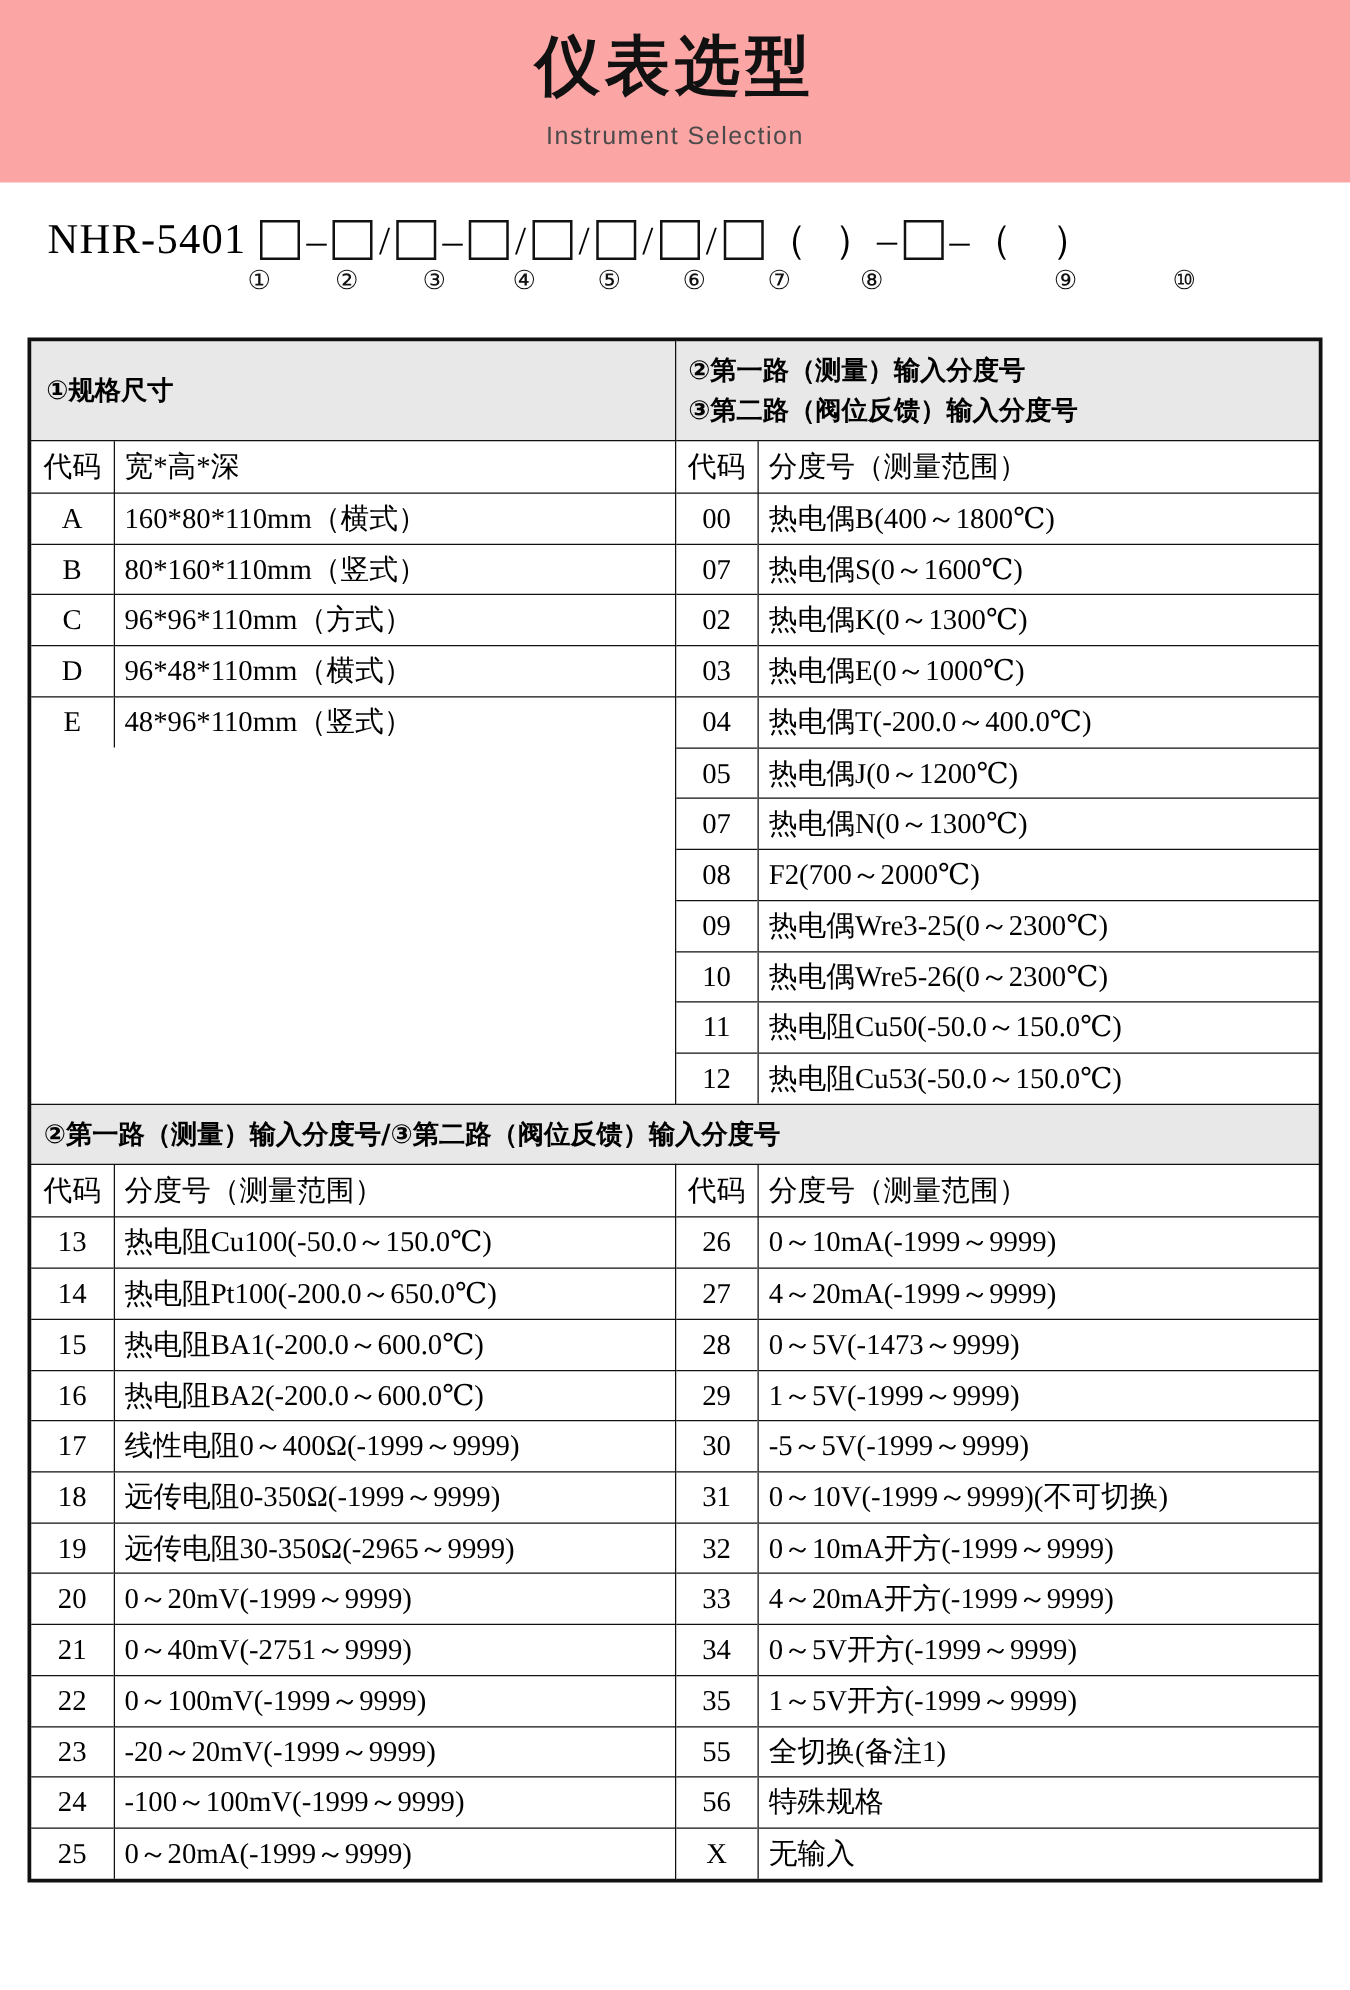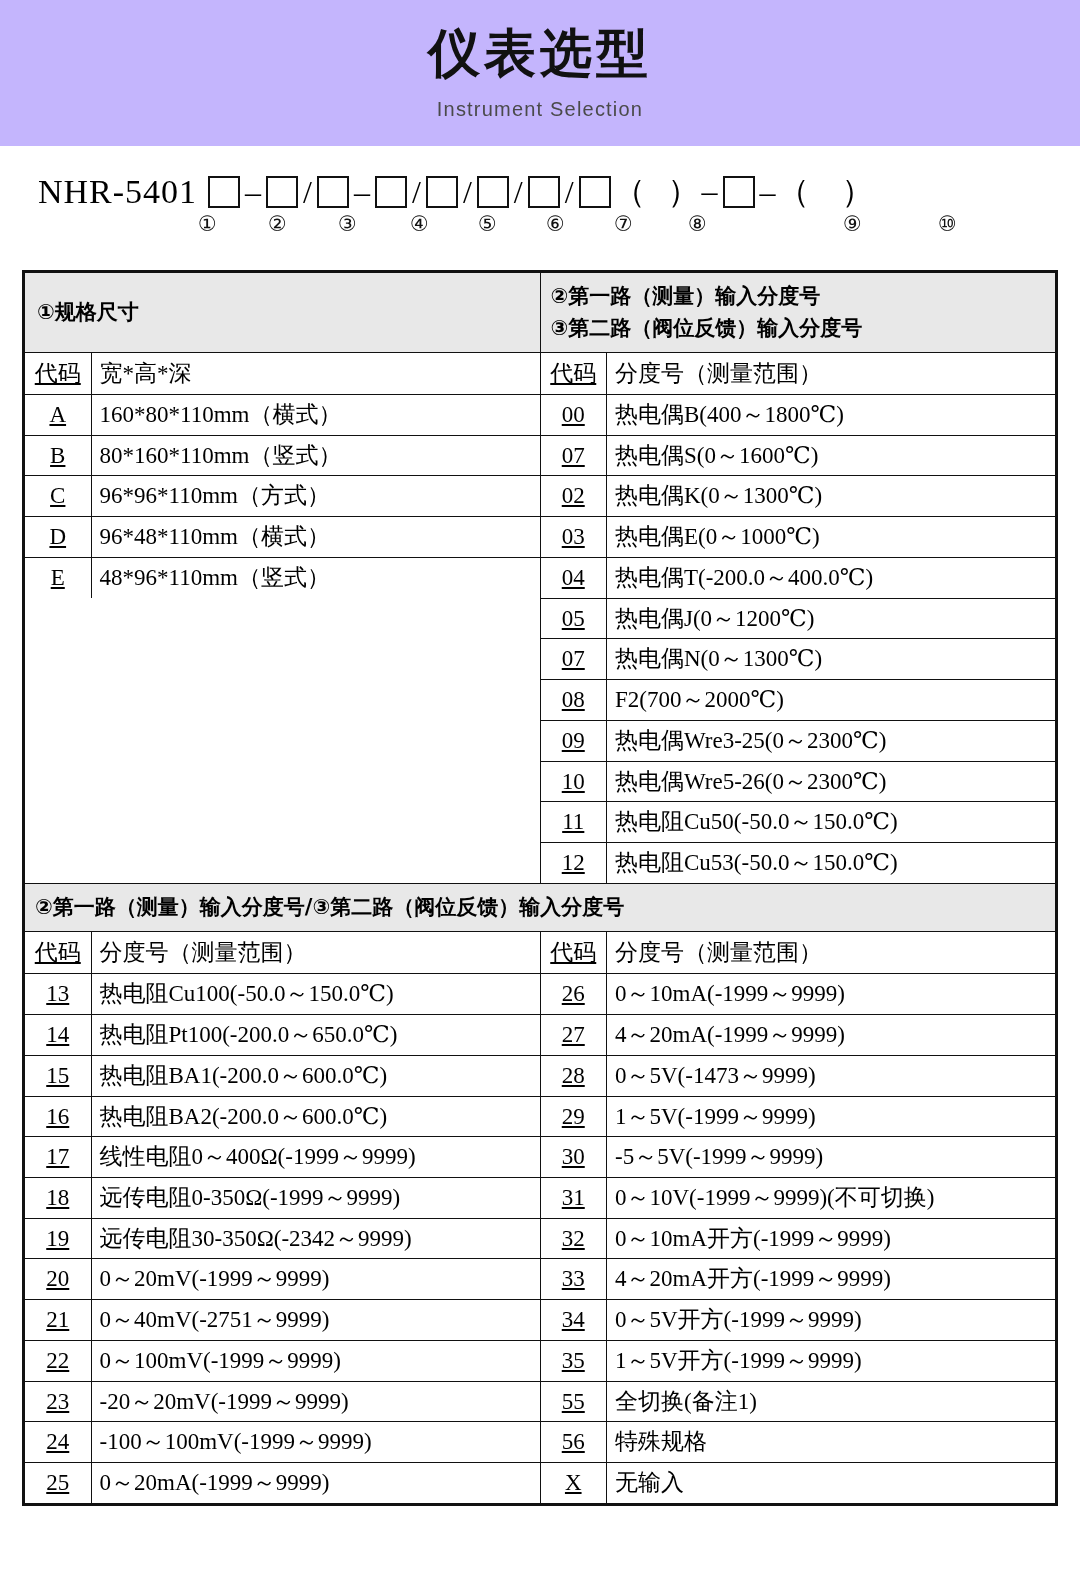--- a/index.html
+++ b/index.html
@@ -11,21 +11,21 @@
     height: 1592px;
     background: #ffffff;
     font-family: "Liberation Serif", "DejaVu Serif", serif;
     color: #000000;
     overflow: hidden;
   }
 
   
   .banner {
     height: 146px;
-    background: #c4b5fd;
+    background: #fca5a5;
     display: flex;
     flex-direction: column;
     align-items: center;
     justify-content: center;
   }
   .banner-title {
     font-family: "DejaVu Sans", "Liberation Sans", sans-serif;
     font-size: 52px;
     font-weight: bold;
     letter-spacing: 4px;
@@ -123,21 +123,20 @@
   .cell {
     font-family: "Liberation Serif", "DejaVu Serif", serif;
     font-size: 23px;
     padding: 4px 8px;
     line-height: 1.38;
     white-space: nowrap;
   }
   .code-cell {
     text-align: center;
     width: 66px;
-    text-decoration: underline;
   }
   .outer-td {
     border: 1px solid #111;
     vertical-align: top;
     padding: 0;
   }
   .inner-table td {
     border-left: none;
     border-right: none;
   }
@@ -347,21 +346,21 @@
           <tr class="nb-bottom">
                   <td class="cell code-cell">17</td>
                   <td class="cell">线性电阻0～400Ω(-1999～9999)</td>
                 </tr>
           <tr class="nb-bottom">
                   <td class="cell code-cell">18</td>
                   <td class="cell">远传电阻0-350Ω(-1999～9999)</td>
                 </tr>
           <tr class="nb-bottom">
                   <td class="cell code-cell">19</td>
-                  <td class="cell">远传电阻30-350Ω(-2342～9999)</td>
+                  <td class="cell">远传电阻30-350Ω(-2965～9999)</td>
                 </tr>
           <tr class="nb-bottom">
                   <td class="cell code-cell">20</td>
                   <td class="cell">0～20mV(-1999～9999)</td>
                 </tr>
           <tr class="nb-bottom">
                   <td class="cell code-cell">21</td>
                   <td class="cell">0～40mV(-2751～9999)</td>
                 </tr>
           <tr class="nb-bottom">

